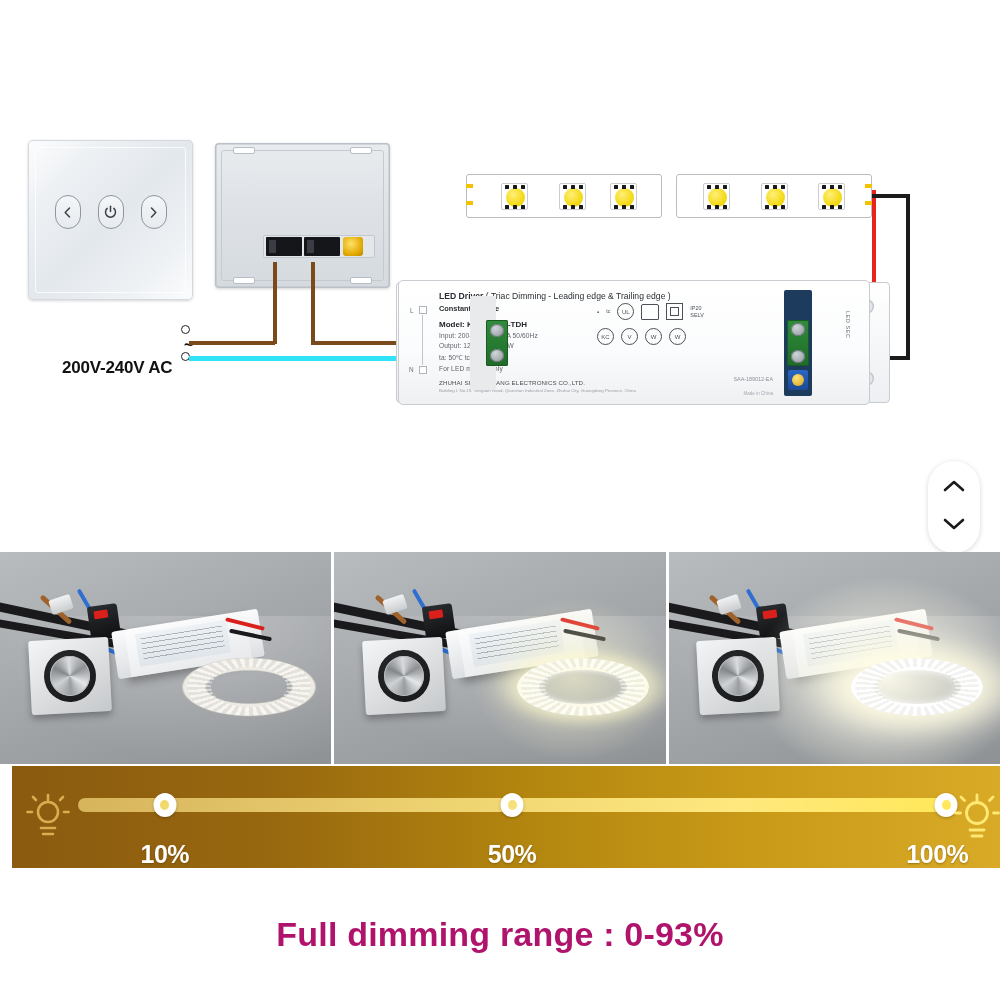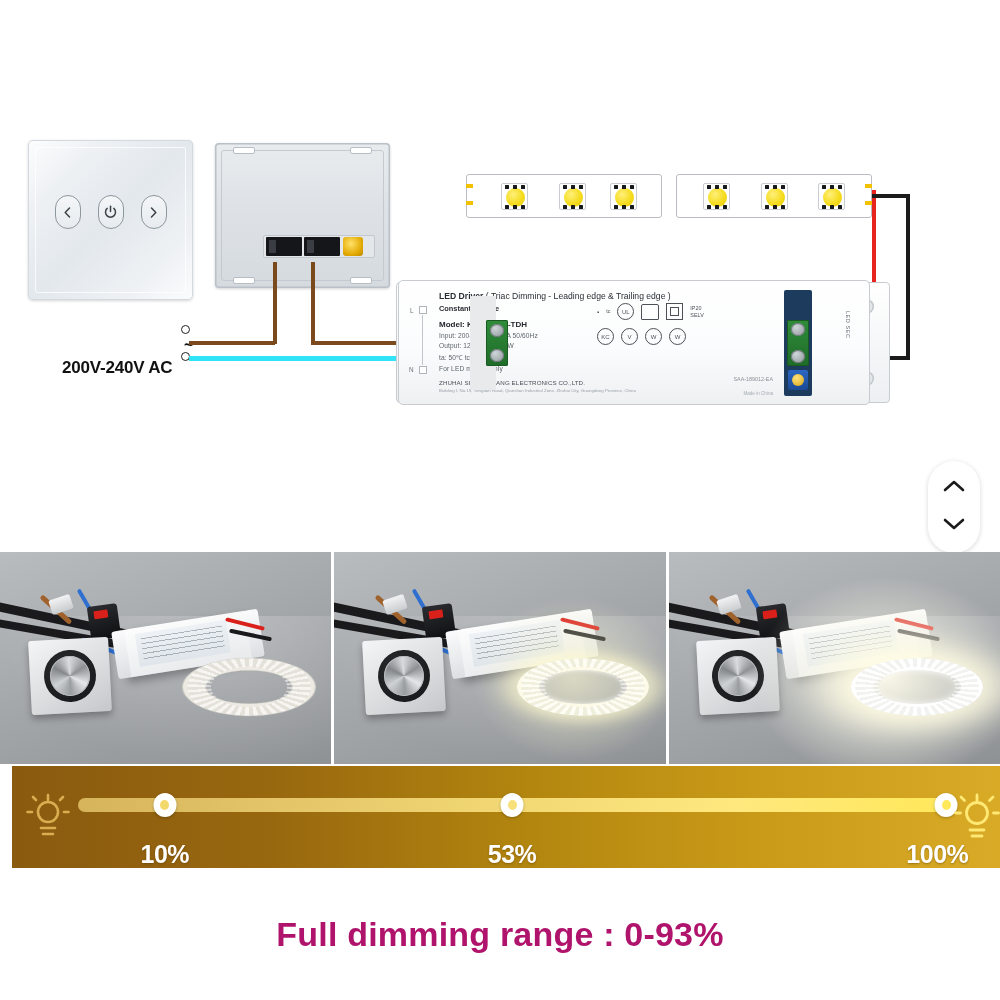--- a/index.html
+++ b/index.html
@@ -651,21 +651,21 @@
     <div class="knobdot" style="left:10%;">
       <span style="background:#f3d96b;"></span>
     </div>
     <div class="knobdot" style="left:50%;">
       <span style="background:#f7e07a;"></span>
     </div>
     <div class="knobdot" style="left:100%;">
       <span style="background:#ffe85a;"></span>
     </div>
     <div class="pct" style="left:10%;">10%</div>
-    <div class="pct" style="left:50%;">53%</div>
+    <div class="pct" style="left:50%;">50%</div>
     <div class="pct" style="left:99%;">100%</div>
   </div>
 
   <span class="bulb" style="right:12px;">
     <svg width="46" height="52" viewBox="0 0 46 52">
       <g fill="none" stroke="#ffe873" stroke-width="2.8" stroke-linecap="round">
         <circle cx="23" cy="21" r="10.5"></circle>
         <line x1="23" y1="3" x2="23" y2="8.5"></line>
         <line x1="6.5" y1="21" x2="1.5" y2="21"></line>
         <line x1="39.5" y1="21" x2="44.5" y2="21"></line>

